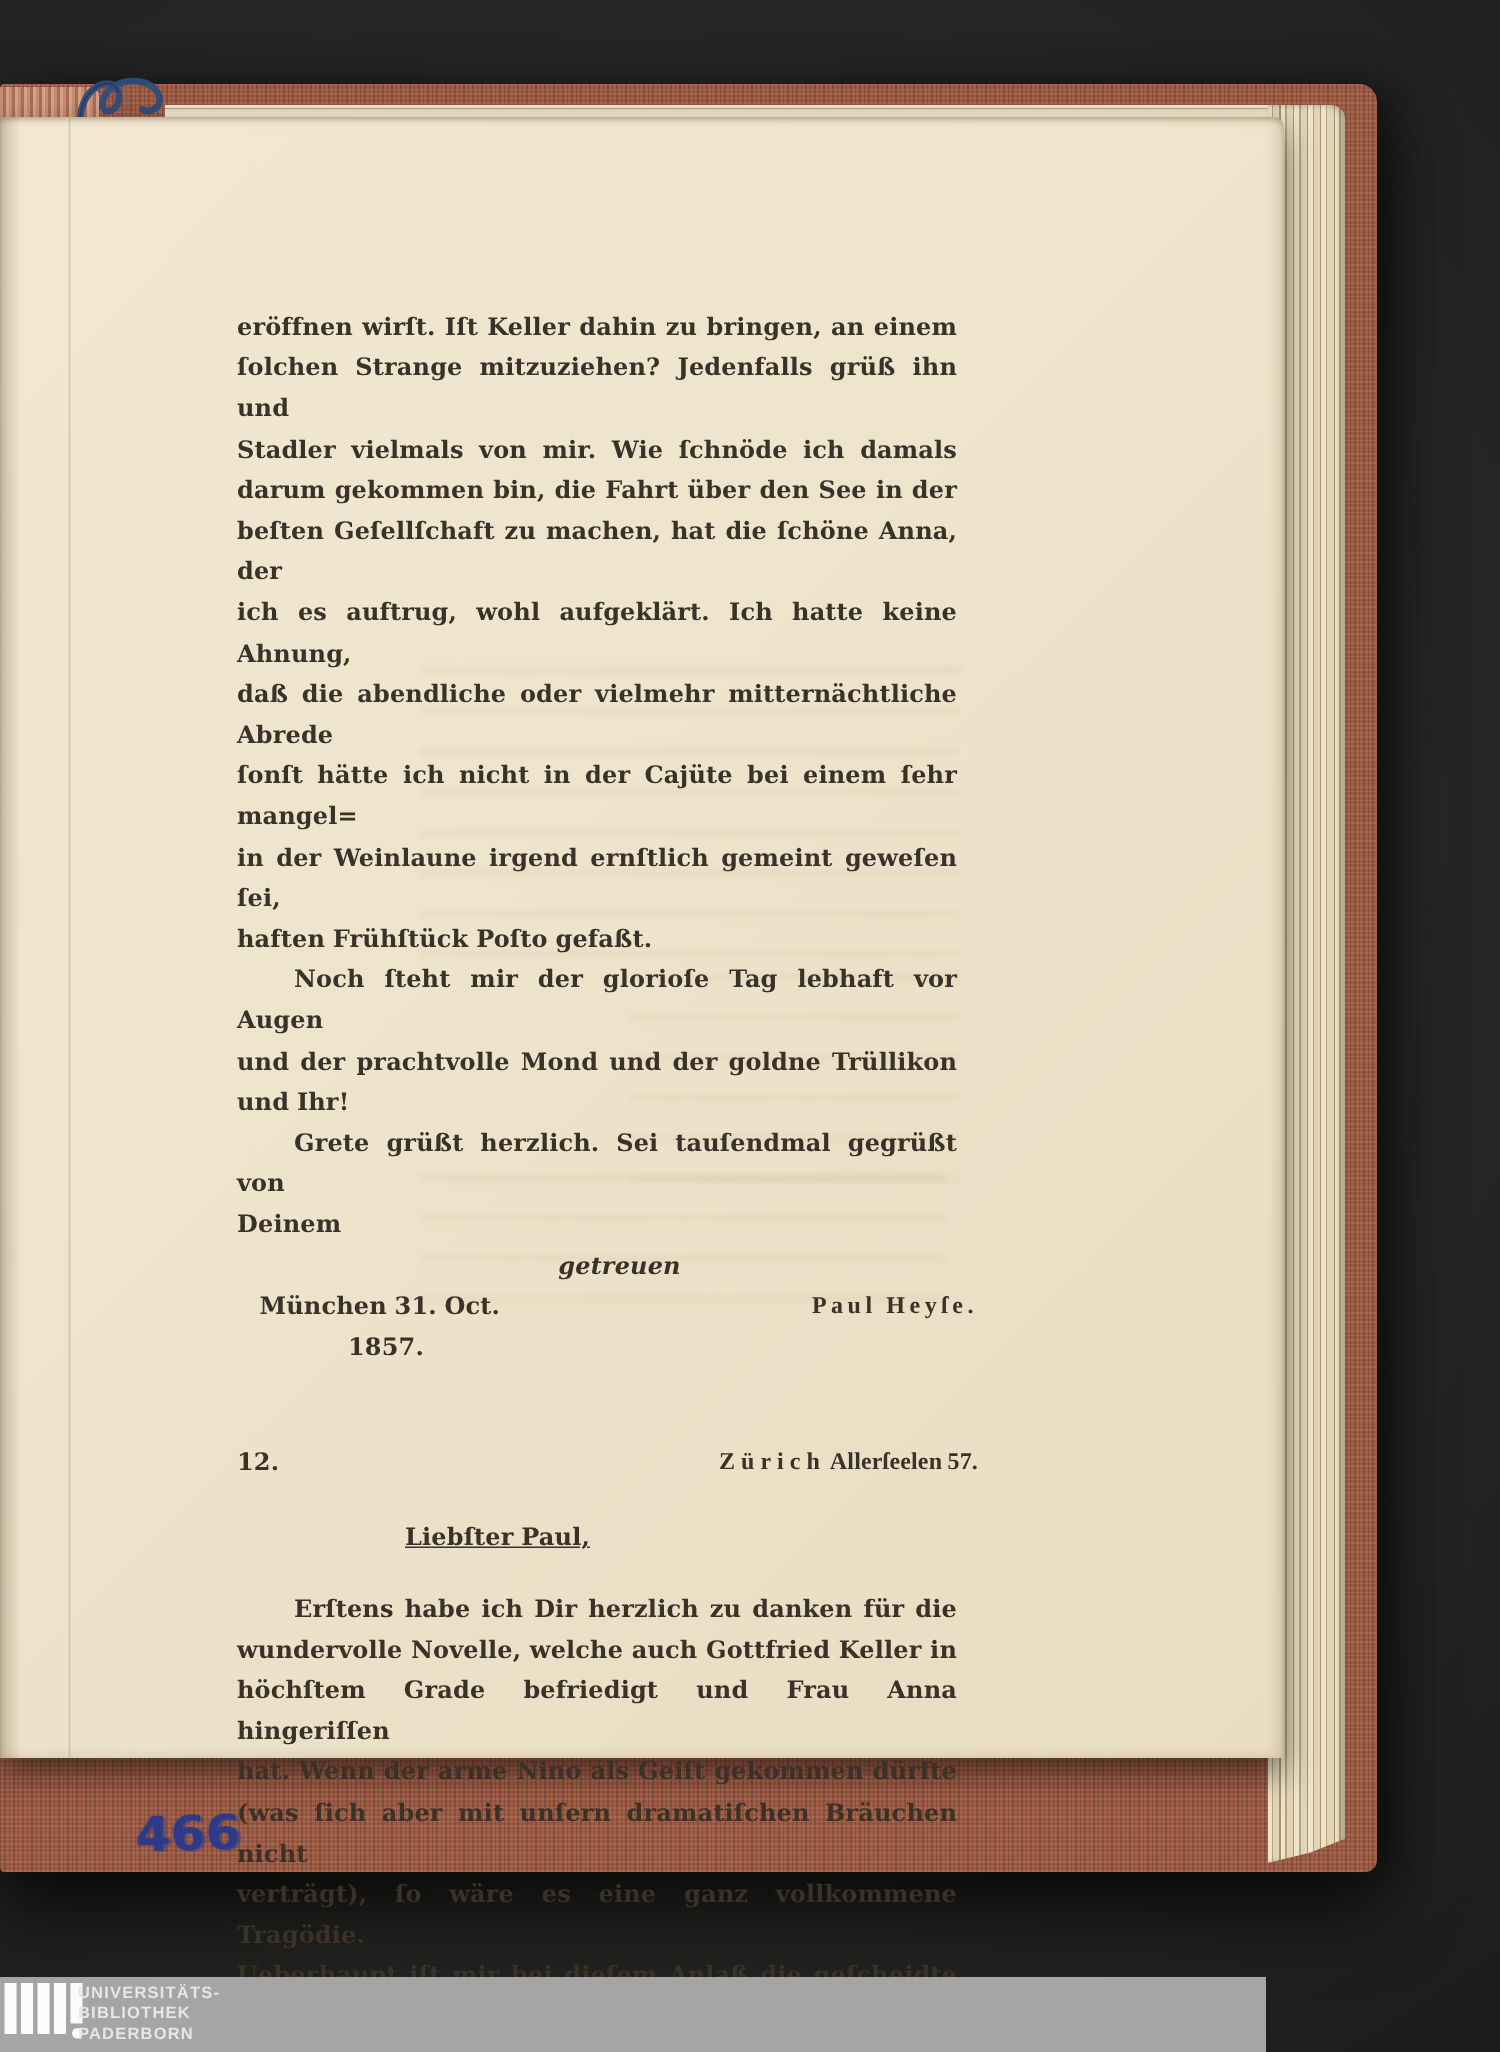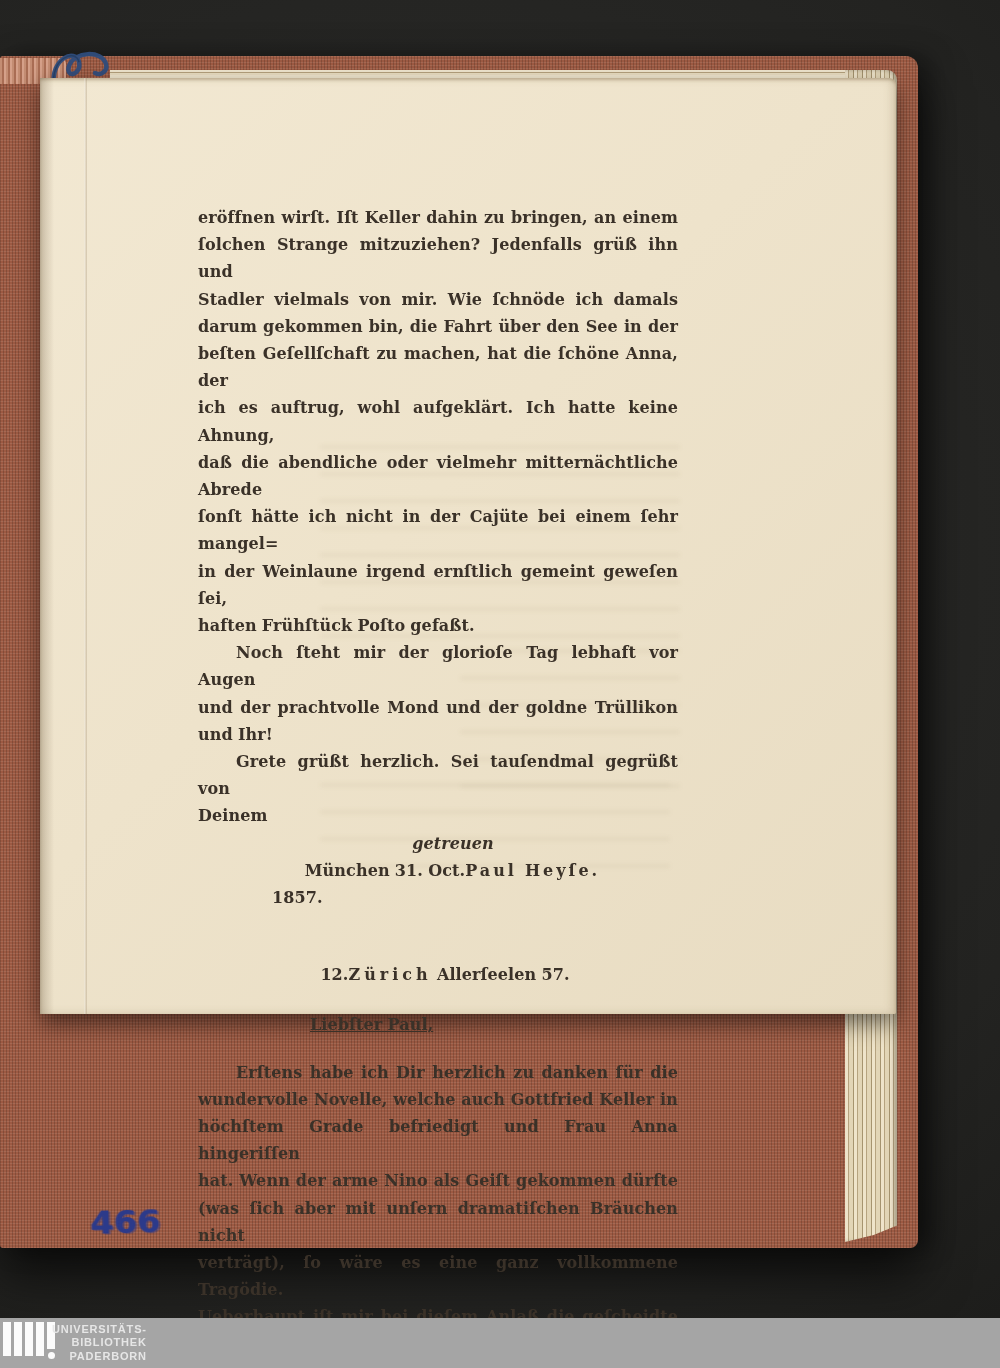--- a/index.html
+++ b/index.html
@@ -28,25 +28,24 @@
     background:repeating-linear-gradient(90deg,#efe4ca 0 3px,#b6a37f 3px 4px,#e2d5b6 4px 8px,#a6946f 8px 9px);
     border-radius:0 10px 4px 0;
     clip-path:polygon(0 0,100% 0,100% 98.6%,55% 99.4%,0 100%);
     box-shadow:inset -3px 0 4px rgba(0,0,0,.25);
   }
   .headband{
     position:absolute;left:0;top:58px;width:66px;height:26px;border-radius:0 6px 6px 0;
     background:repeating-linear-gradient(90deg,#c48d73 0 2px,#a96d54 2px 4px,#d5a089 4px 6px);
   }
   .page{
-    position:absolute;left:0;top:78px;width:856px;height:936px;
+    position:absolute;left:0;top:78px;width:856px;height:1094px;
     background:linear-gradient(135deg,#f2e8d2 0%,#eee3cb 45%,#e8dcc2 100%);
     border-radius:0 7px 2px 0;
     box-shadow:inset 0 2px 3px rgba(120,95,60,.35), inset -4px 0 8px rgba(120,95,60,.22), 0 10px 22px rgba(0,0,0,.5);
-    margin-left:40px;
   }
   .page .crease{
     position:absolute;left:44px;top:0;width:3px;height:100%;
     background:linear-gradient(90deg,rgba(255,255,255,.35),rgba(130,105,70,.28));
   }
   .page .left-shade{
     position:absolute;left:0;top:0;width:14px;height:100%;
     background:linear-gradient(90deg,rgba(90,70,45,.28),rgba(0,0,0,0));
   }
   .bleed{
@@ -57,39 +56,38 @@
   .letter{
     position:absolute;left:158px;top:126px;width:480px;
     font:bold 16px/27.2px "DejaVu Serif", serif;
     color:#39publi302a;
     color:#3a3128;
     letter-spacing:.1px; word-spacing:-.5px;
   }
   .ln{min-height:27.2px;white-space:nowrap;}
   .ln.just{white-space:normal;text-align:justify;text-align-last:justify;}
   .ln.center{text-align:center;white-space:normal;padding-left:30px;font-style:italic;}
-  .row{display:flex;justify-content:center;height:27.2px;}
-  .row .r{margin-right:-14px;}
+  .row{display:flex;justify-content:space-between;height:27.2px;}
+  .row .r{margin-right:-14px;font-family:Liberation Serif, serif;}
   .gap{width:100%;}
   
   .stamp{
     position:absolute;left:92px;top:1204px;
     font:bold 32px/36px "DejaVu Sans", sans-serif;
     color:#2c3a8a;letter-spacing:0px;
     transform:rotate(-1.5deg) scaleX(1.05);
     text-shadow:2px 1px 0 rgba(44,58,138,.45), -1px 0 1px rgba(44,58,138,.35);
     filter:blur(.4px);
   }
   
   .thread{position:absolute;left:46px;top:42px;}
   
   .footer{
-    position:absolute;left:0;top:1318px;width:1000px;height:50px;
+    position:absolute;left:0;top:1318px;width:844px;height:50px;
     background:#a5a5a5;
-    text-align:right;
   }
   .logo-bars{position:absolute;left:3px;top:4px;height:42px;display:flex;gap:3px;}
   .bar{width:8px;height:34px;background:#fbfbfb;}
   .bar-excl{display:flex;flex-direction:column;align-items:center;}
   .bar-excl .b{width:8px;height:27px;background:#fbfbfb;}
   .bar-excl .dot{width:7px;height:7px;border-radius:50%;background:#fbfbfb;margin-top:3px;}
   .footer-text{
     position:absolute;left:52px;top:5px;
     font:bold 11px/13.4px "Liberation Sans", sans-serif;
     color:#e6e6e6;letter-spacing:.8px;

